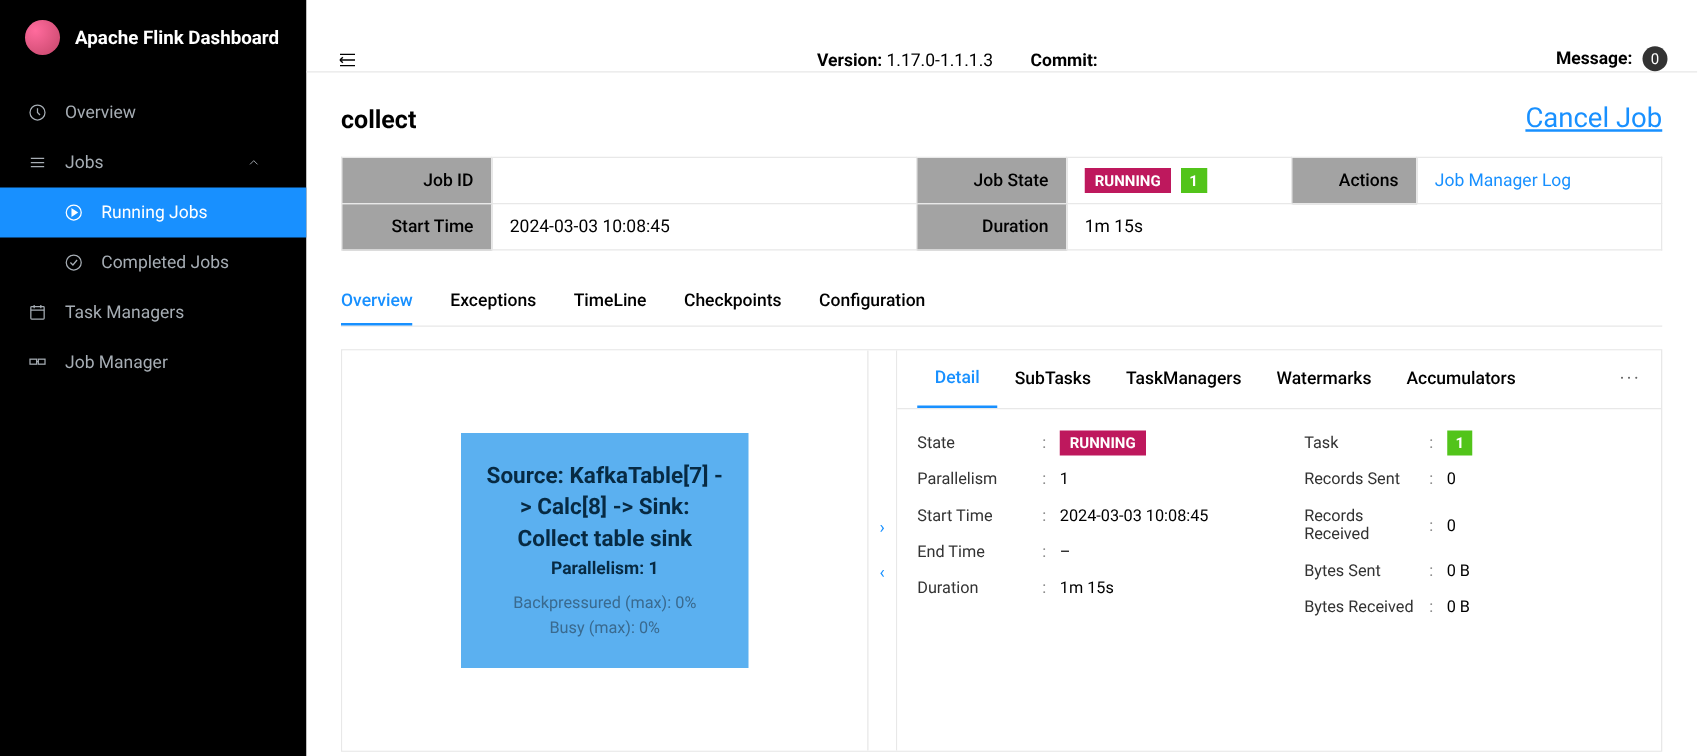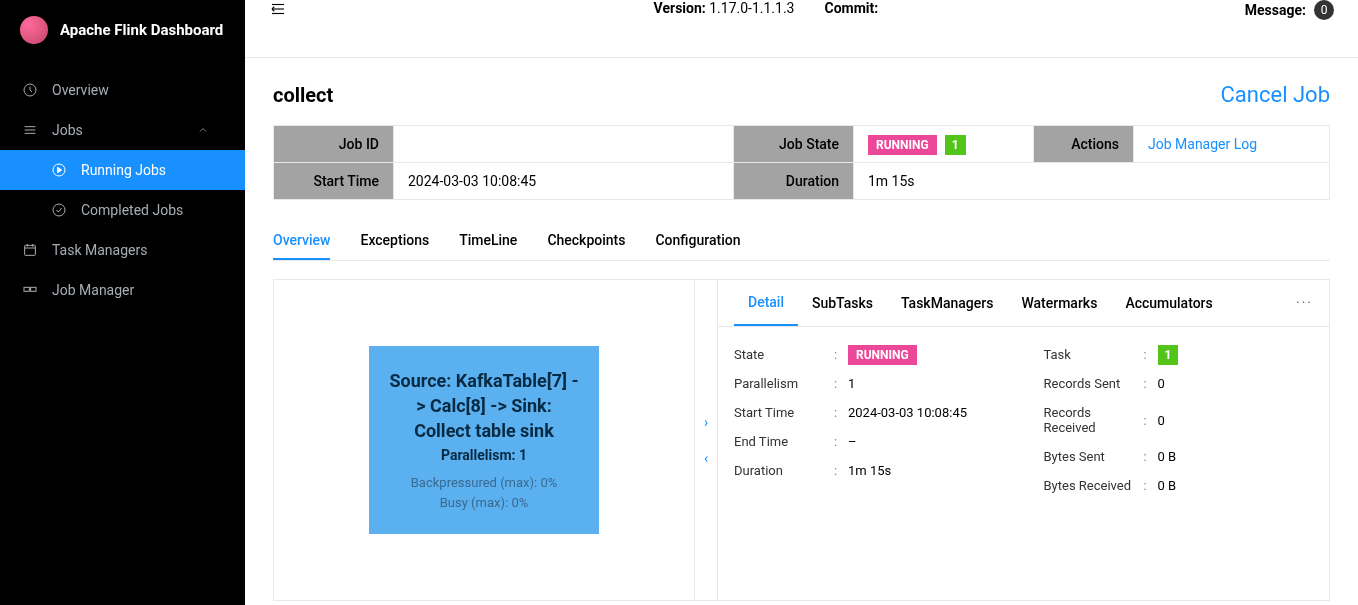--- a/index.html
+++ b/index.html
@@ -11,34 +11,34 @@
     .nav { padding-top: 10px; }
     .nav-item { display: flex; align-items: center; padding: 12px 22px; cursor: pointer; color: #a6adb4; }
     .nav-item.expandable { justify-content: space-between; }
     .nav-item .left { display: flex; align-items: center; }
     .nav-item.active { background: #1890ff; color: #fff; }
     .nav-sub { padding-left: 51px; }
     .nav-icon { width: 16px; height: 16px; margin-right: 14px; display: inline-flex; align-items: center; justify-content: center; }
     .nav-icon svg { width: 16px; height: 16px; stroke: currentColor; fill: none; stroke-width: 1.5; }
     .chevron { width: 12px; height: 12px; }
     .main { flex: 1; display: flex; flex-direction: column; overflow: hidden; }
-    .topbar { display: flex; align-items: flex-start; justify-content: space-between; padding: 0 24px; height: 58px; border-bottom: 1px solid #e8e8e8; }
+    .topbar { display: flex; align-items: flex-end; justify-content: space-between; padding: 0 24px; height: 58px; border-bottom: 1px solid #e8e8e8; }
     .topbar-left { display: flex; align-items: center; }
     .collapse-icon { width: 18px; height: 18px; cursor: pointer; }
     .topbar-center { flex: 1; text-align: center; display: flex; justify-content: center; gap: 30px; }
     .topbar-right { display: flex; align-items: center; gap: 8px; }
     .badge-count { background: #333; color: #fff; border-radius: 50%; width: 20px; height: 20px; display: inline-flex; align-items: center; justify-content: center; font-size: 12px; }
     .content { padding: 24px 28px; flex: 1; overflow: auto; }
     .page-header { display: flex; justify-content: space-between; align-items: center; margin-bottom: 18px; }
     .page-title { font-size: 20px; font-weight: bold; }
-    .cancel-link { color: #1890ff; font-size: 22px; cursor: pointer; }
+    .cancel-link { color: #1890ff; font-size: 22px; cursor: pointer; text-decoration: underline; }
     .job-table { width: 100%; border: 1px solid #e8e8e8; border-collapse: collapse; margin-bottom: 22px; }
     .job-table td { border: 1px solid #e8e8e8; padding: 10px 14px; }
     .job-table .label { background: #a3a3a3; font-weight: 500; width: 120px; text-align: right; }
-    .running-badge { background: #ec4899; color: #fff; font-weight: bold; padding: 3px 8px; font-size: 12px; }
+    .running-badge { background: #be185d; color: #fff; font-weight: bold; padding: 3px 8px; font-size: 12px; }
     .num-badge { background: #52c41a; color: #fff; font-weight: bold; padding: 3px 7px; font-size: 12px; margin-left: 8px; }
     .link { color: #1890ff; cursor: pointer; }
     .tabs { display: flex; gap: 30px; border-bottom: 1px solid #e8e8e8; margin-bottom: 0; }
     .tab { padding: 10px 0; cursor: pointer; font-weight: 500; }
     .tab.active { color: #1890ff; border-bottom: 2px solid #1890ff; }
     .detail-panel { display: flex; margin-top: 18px; border: 1px solid #e8e8e8; background: #fafafa; }
     .graph-area { flex: 0 0 420px; background: #fff; display: flex; align-items: center; justify-content: center; padding: 40px 20px; min-height: 320px; }
     .graph-node { background: #5bb0f0; padding: 22px 18px; text-align: center; color: #072a43; width: 230px; }
     .graph-node .title { font-weight: bold; font-size: 18px; line-height: 1.4; }
     .graph-node .parallelism { font-weight: bold; margin-top: 4px; }

